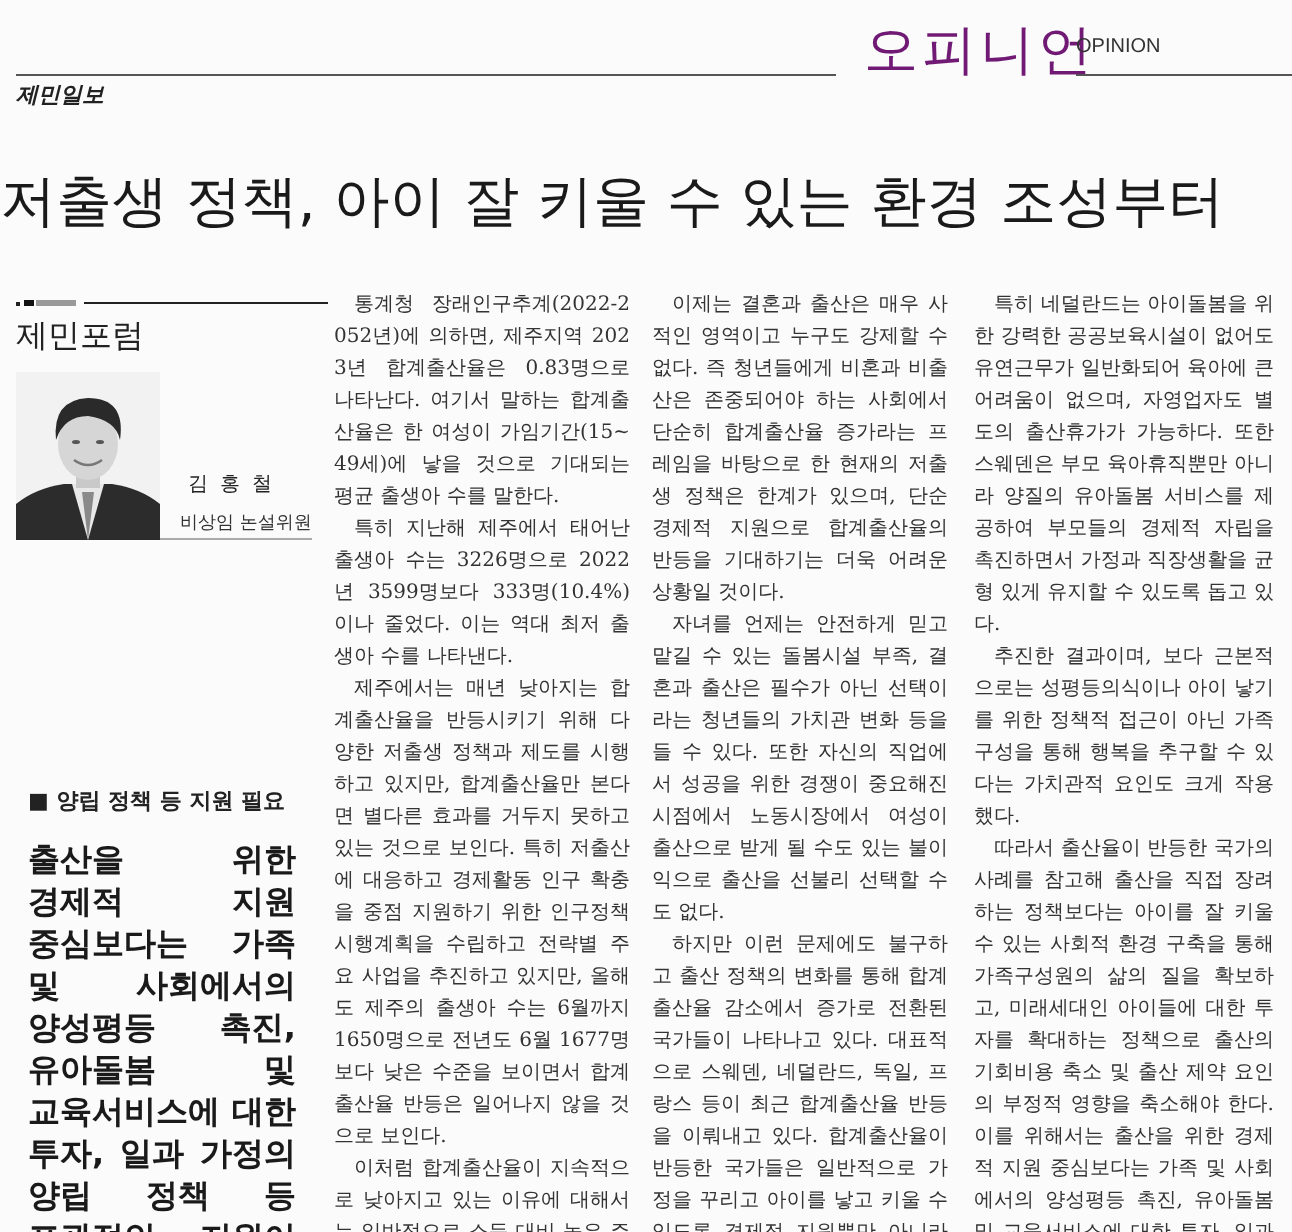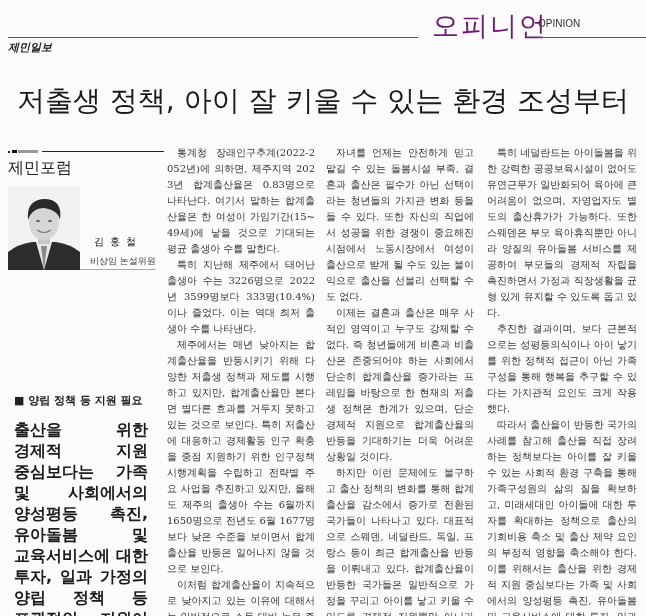--- a/index.html
+++ b/index.html
@@ -5,21 +5,21 @@
   * { box-sizing: border-box; margin: 0; padding: 0; }
   html, body { width: 646px; height: 616px; background: #fbfbfb; overflow: hidden; }
   body { position: relative; font-family: "DejaVu Sans", "Liberation Sans", sans-serif; color: #1e1e1e; }
 
   .masthead-line-left { position: absolute; left: 8px; top: 37px; width: 410px; height: 1px; background: #555; }
   .masthead-line-right { position: absolute; left: 538px; top: 37px; width: 108px; height: 1px; background: #555; }
   .paper-name { position: absolute; left: 8px; top: 40px; font-size: 11px; font-weight: bold; color: #222; letter-spacing: 0px; font-style: italic; }
   .section-ko { position: absolute; left: 432px; top: 12px; font-size: 27px; color: #701a75; letter-spacing: 2px; line-height: 1; }
   .section-en { position: absolute; left: 538px; top: 18px; font-size: 10px; color: #333; font-family: "Liberation Sans", sans-serif; letter-spacing: 0px; }
 
-  .headline { position: absolute; left: 0; top: 84px; width: 646px; text-align: center; font-size: 28px; color: #1a1a1a; letter-spacing: 0px; line-height: 1.2; font-weight: normal; }
+  .headline { position: absolute; left: 0; top: 84px; width: 646px; text-align: left; font-size: 28px; color: #1a1a1a; letter-spacing: 0px; line-height: 1.2; font-weight: normal; }
 
   .forum-bar { position: absolute; left: 8px; top: 150px; width: 148px; height: 3px; }
   .forum-bar .dot { position: absolute; left: 0; top: 1px; width: 2px; height: 2px; background: #222; }
   .forum-bar .sq-black { position: absolute; left: 4px; top: 0; width: 5px; height: 3px; background: #111; }
   .forum-bar .sq-gray { position: absolute; left: 10px; top: 0; width: 20px; height: 3px; background: #999; }
   .forum-bar .line { position: absolute; left: 34px; top: 1px; width: 122px; height: 1px; background: #222; }
   .forum-title { position: absolute; left: 8px; top: 158px; font-size: 16px; color: #222; text-align: right; }
 
   .photo { position: absolute; left: 8px; top: 186px; width: 72px; height: 84px; background: #f0f0f0; overflow: hidden; }
   .author-rule { position: absolute; left: 80px; top: 269px; width: 76px; height: 1px; background: #aaa; }
@@ -80,22 +80,22 @@
 <div class="summary">출산을 위한 경제적 지원 중심보다는 가족 및 사회에서의 양성평등 촉진, 유아돌봄 및 교육서비스에 대한 투자, 일과 가정의 양립 정책 등 포괄적인 지원이 필요하겠다.</div>
 
 <div class="col col1">
   <p>통계청 장래인구추계(2022-2052년)에 의하면, 제주지역 2023년 합계출산율은 0.83명으로 나타난다. 여기서 말하는 합계출산율은 한 여성이 가임기간(15~49세)에 낳을 것으로 기대되는 평균 출생아 수를 말한다.</p>
   <p>특히 지난해 제주에서 태어난 출생아 수는 3226명으로 2022년 3599명보다 333명(10.4%)이나 줄었다. 이는 역대 최저 출생아 수를 나타낸다.</p>
   <p>제주에서는 매년 낮아지는 합계출산율을 반등시키기 위해 다양한 저출생 정책과 제도를 시행하고 있지만, 합계출산율만 본다면 별다른 효과를 거두지 못하고 있는 것으로 보인다. 특히 저출산에 대응하고 경제활동 인구 확충을 중점 지원하기 위한 인구정책 시행계획을 수립하고 전략별 주요 사업을 추진하고 있지만, 올해도 제주의 출생아 수는 6월까지 1650명으로 전년도 6월 1677명보다 낮은 수준을 보이면서 합계출산율 반등은 일어나지 않을 것으로 보인다.</p>
   <p>이처럼 합계출산율이 지속적으로 낮아지고 있는 이유에 대해서는 일반적으로 소득 대비 높은 주거비, 자녀의 교육비와 같은 경제적 요인,</p>
 </div>
 
 <div class="col col2">
+  <p>이제는 결혼과 출산은 매우 사적인 영역이고 누구도 강제할 수 없다. 즉 청년들에게 비혼과 비출산은 존중되어야 하는 사회에서 단순히 합계출산율 증가라는 프레임을 바탕으로 한 현재의 저출생 정책은 한계가 있으며, 단순 경제적 지원으로 합계출산율의 반등을 기대하기는 더욱 어려운 상황일 것이다.</p>
   <p>자녀를 언제는 안전하게 믿고 맡길 수 있는 돌봄시설 부족, 결혼과 출산은 필수가 아닌 선택이라는 청년들의 가치관 변화 등을 들 수 있다. 또한 자신의 직업에서 성공을 위한 경쟁이 중요해진 시점에서 노동시장에서 여성이 출산으로 받게 될 수도 있는 불이익으로 출산을 선불리 선택할 수도 없다.</p>
-  <p>이제는 결혼과 출산은 매우 사적인 영역이고 누구도 강제할 수 없다. 즉 청년들에게 비혼과 비출산은 존중되어야 하는 사회에서 단순히 합계출산율 증가라는 프레임을 바탕으로 한 현재의 저출생 정책은 한계가 있으며, 단순 경제적 지원으로 합계출산율의 반등을 기대하기는 더욱 어려운 상황일 것이다.</p>
   <p>하지만 이런 문제에도 불구하고 출산 정책의 변화를 통해 합계출산율 감소에서 증가로 전환된 국가들이 나타나고 있다. 대표적으로 스웨덴, 네덜란드, 독일, 프랑스 등이 최근 합계출산율 반등을 이뤄내고 있다. 합계출산율이 반등한 국가들은 일반적으로 가정을 꾸리고 아이를 낳고 키울 수 있도록 경제적 지원뿐만 아니라 남성의 육아 참여를 위한 휴직, 일·가정양립, 여성 일자리 확대 등 기본적인 정책을 지속적으로</p>
 </div>
 
 <div class="col col3">
   <p>특히 네덜란드는 아이돌봄을 위한 강력한 공공보육시설이 없어도 유연근무가 일반화되어 육아에 큰 어려움이 없으며, 자영업자도 별도의 출산휴가가 가능하다. 또한 스웨덴은 부모 육아휴직뿐만 아니라 양질의 유아돌봄 서비스를 제공하여 부모들의 경제적 자립을 촉진하면서 가정과 직장생활을 균형 있게 유지할 수 있도록 돕고 있다.</p>
   <p>추진한 결과이며, 보다 근본적으로는 성평등의식이나 아이 낳기를 위한 정책적 접근이 아닌 가족구성을 통해 행복을 추구할 수 있다는 가치관적 요인도 크게 작용했다.</p>
   <p>따라서 출산율이 반등한 국가의 사례를 참고해 출산을 직접 장려하는 정책보다는 아이를 잘 키울 수 있는 사회적 환경 구축을 통해 가족구성원의 삶의 질을 확보하고, 미래세대인 아이들에 대한 투자를 확대하는 정책으로 출산의 기회비용 축소 및 출산 제약 요인의 부정적 영향을 축소해야 한다. 이를 위해서는 출산을 위한 경제적 지원 중심보다는 가족 및 사회에서의 양성평등 촉진, 유아돌봄 및 교육서비스에 대한 투자, 일과 가정을 양립 정책 등 포괄적인 지원이 필요하겠다.</p>
 
 </div>
 

